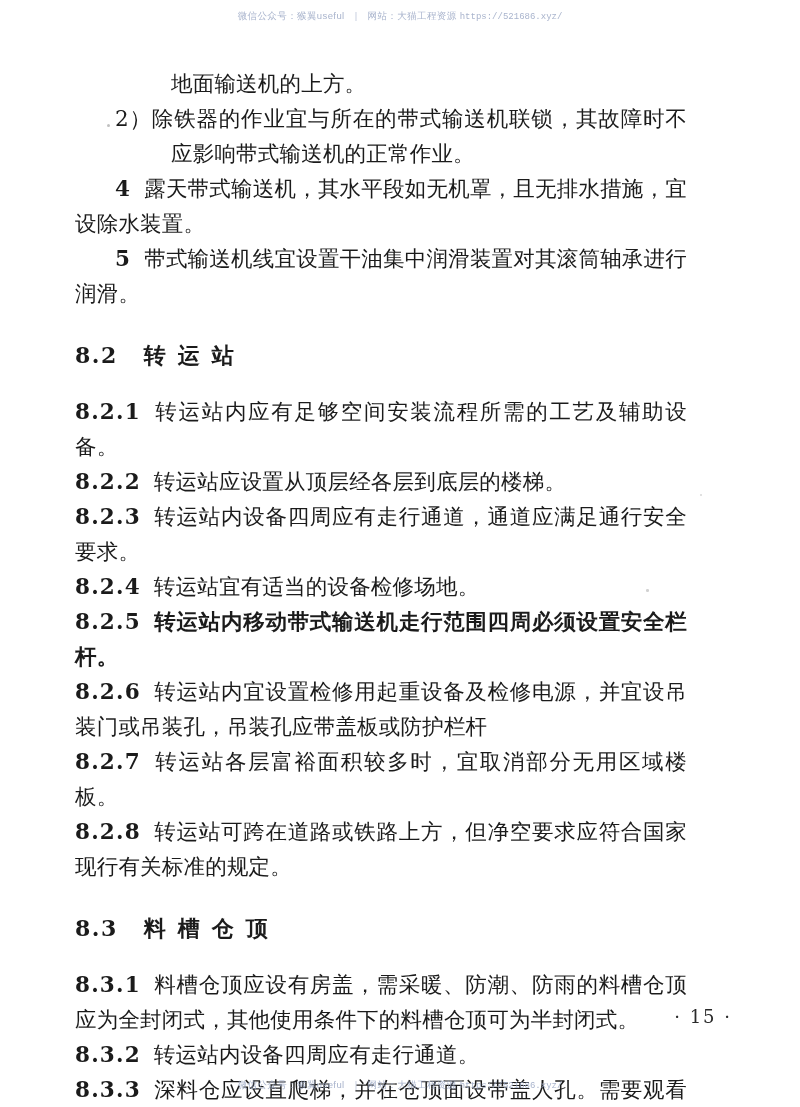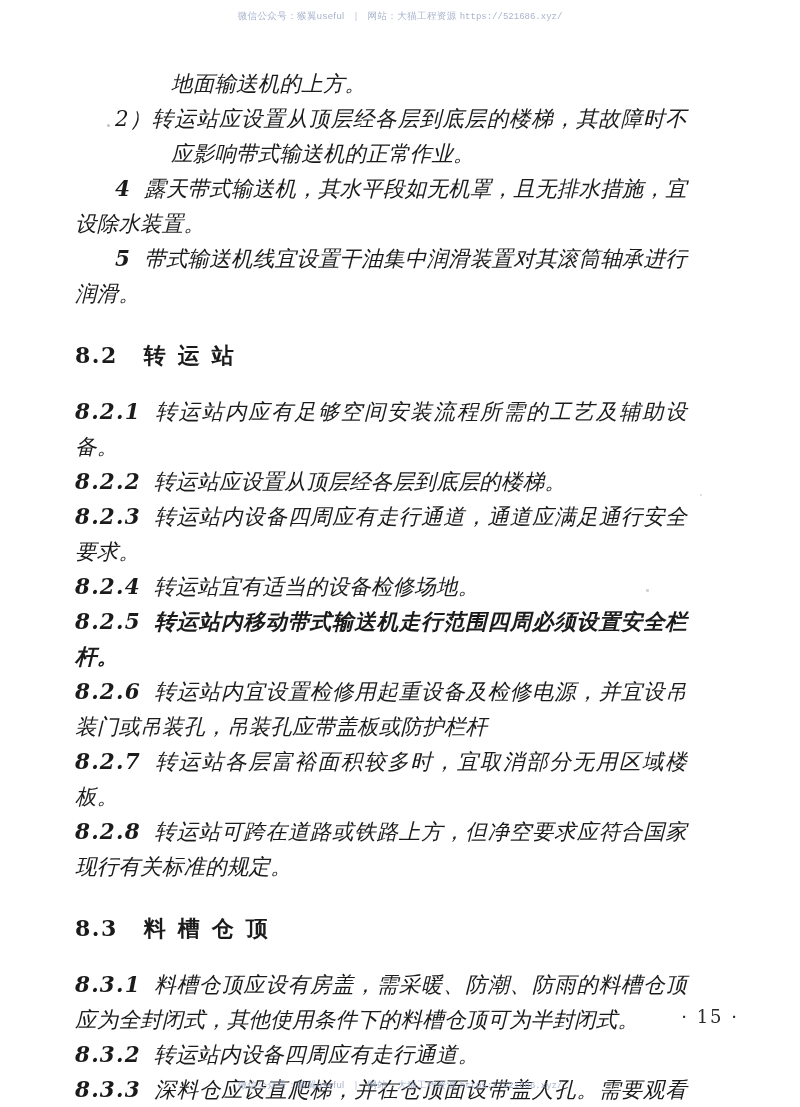--- a/index.html
+++ b/index.html
@@ -55,21 +55,20 @@
   }
 
   .para {
     font-size: 21.5px;
     line-height: 35px;
     letter-spacing: 0.2px;
     text-align: justify;
     text-justify: inter-character;
     margin: 0;
     white-space: normal;
-    font-style: italic;
   }
   .hang-sub          { padding-left: 96px; text-indent: -56px; }
   .hang-sub2         { padding-left: 96px; text-indent: 0; }
   .hang-item         { padding-left: 0; text-indent: 40px; }
 
   .clause-no {
     font-weight: 700;
     letter-spacing: 1.2px;
     font-family: "DejaVu Serif", "Liberation Serif", serif;
   }
@@ -86,21 +85,21 @@
   }
   .sec-head .sec-no   { letter-spacing: 1.5px; }
   .sec-head .sec-gap  { display: inline-block; width: 22px; }
   .sec-head .sec-name { letter-spacing: 12px; padding-left: 4px; }
 
   .spacer-sec-before { height: 27px; }
   .spacer-sec-after  { height: 22px; }
 
   .pagenum {
     position: absolute;
-    left: 11px;
+    left: 4px;
     top: 1006px;
     width: 728px;
     text-align: right;
     font-size: 18px;
     letter-spacing: 2px;
     color: #2a2a2a;
     font-family: "DejaVu Serif", "Liberation Serif", serif;
   }
 
   
@@ -127,21 +126,21 @@
   </div>
 
   <div class="speck speck-a"></div>
   <div class="speck speck-b"></div>
   <div class="speck speck-c"></div>
 
   <div class="body">
 
     <p class="para hang-sub2">地面输送机的上方。</p>
 
-    <p class="para hang-sub"><span>2）</span><span>转运站应设置从顶层经各层到底层的楼梯，其故障时不应影响带式输送机的正常作业。</span></p>
+    <p class="para hang-sub"><span>2）</span><span>除铁器的作业宜与所在的带式输送机联锁，其故障时不应影响带式输送机的正常作业。</span></p>
 
     <p class="para hang-item"><span class="clause-no">4</span><span class="clause-gap"></span><span>露天带式输送机，其水平段如无机罩，且无排水措施，宜设除水装置。</span></p>
 
     <p class="para hang-item"><span class="clause-no">5</span><span class="clause-gap"></span><span>带式输送机线宜设置干油集中润滑装置对其滚筒轴承进行润滑。</span></p>
 
     <div class="spacer-sec-before"></div>
     <p class="sec-head"><span class="sec-no">8.2</span><span class="sec-gap"></span><span class="sec-name">转运站</span></p>
     <div class="spacer-sec-after"></div>
 
     <p class="para"><span class="clause-no">8.2.1</span><span class="clause-gap"></span><span>转运站内应有足够空间安装流程所需的工艺及辅助设备。</span></p>

